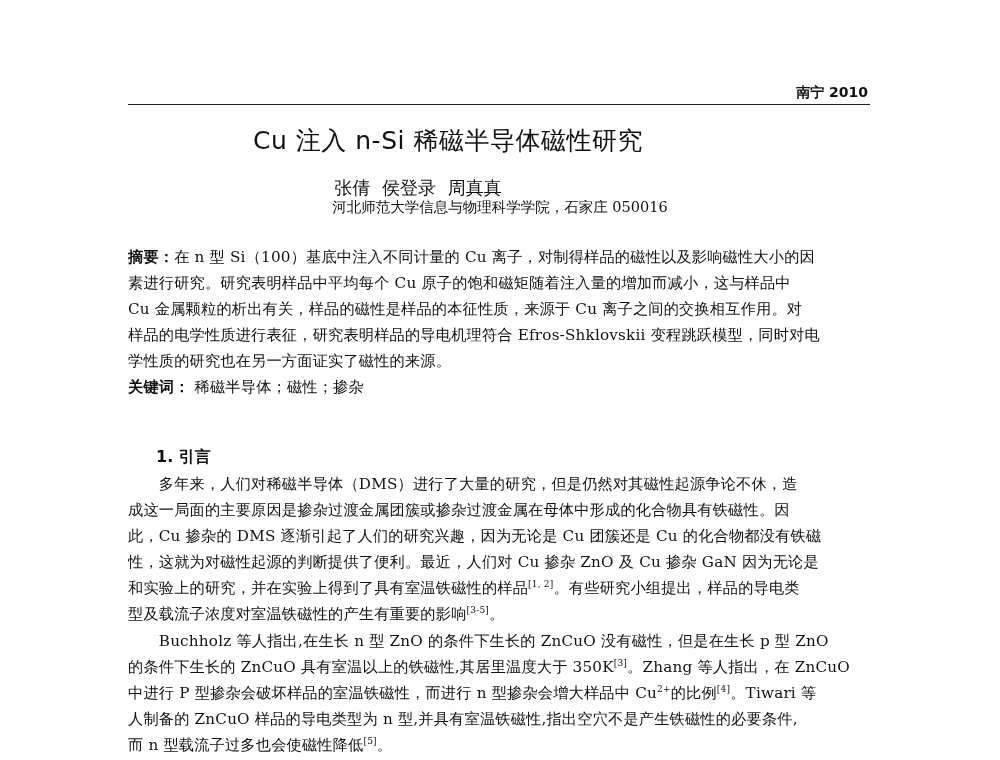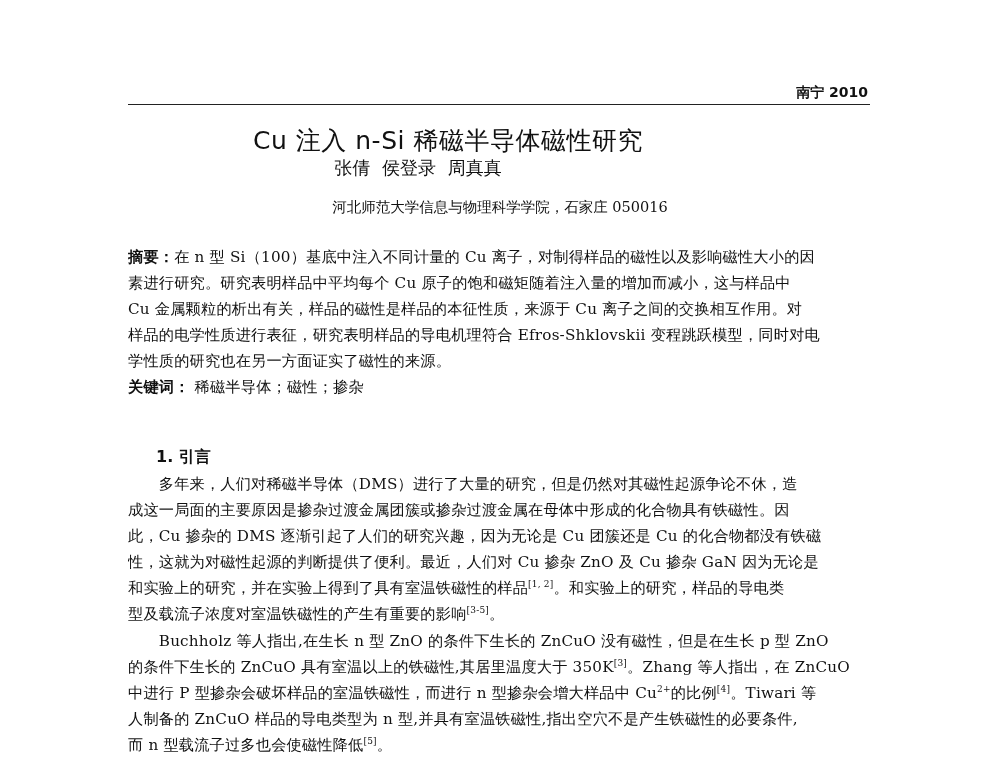--- a/index.html
+++ b/index.html
@@ -10,21 +10,21 @@
   .header {
     position: absolute; left: 128px; top: 84px; width: 742px; height: 20px;
     border-bottom: 1.5px solid #222;
   }
   .header .conf { position: absolute; left: 0; top: 0; font-size: 14px; font-weight: bold; font-family: "DejaVu Sans", sans-serif; letter-spacing: -0.5px; }
   .header .loc { position: absolute; right: 2px; top: 0; font-size: 14px; font-weight: bold; font-family: "DejaVu Sans", sans-serif; }
   .title {
     position: absolute; left: 0; width: 896px; top: 124px; text-align: center;
     font-size: 25px; letter-spacing: 0.5px; font-family: "DejaVu Sans", sans-serif; font-weight: normal;
   }
-  .authors { position: absolute; left: 0; width: 836px; top: 156px; text-align: center; font-size: 18px; word-spacing: 6px; }
+  .authors { position: absolute; left: 0; width: 836px; top: 176px; text-align: center; font-size: 18px; word-spacing: 6px; }
   .affil { position: absolute; left: 0; width: 1000px; top: 198px; text-align: center; font-size: 14.5px; }
   .line {
     position: absolute; left: 128px; width: 742px; font-size: 15.2px; line-height: 26px;
     white-space: nowrap; overflow: hidden; letter-spacing: 0.2px; text-align: justify;
   }
   .lbl { font-weight: bold; font-family: "DejaVu Sans", sans-serif; }
   sup { font-size: 9px; vertical-align: 6px; line-height: 0; }
   .section { position: absolute; left: 128px; top: 447px; font-size: 16px; font-weight: bold; font-family: "DejaVu Sans", sans-serif; margin-left: 28px; }
 </style>
 </head>
@@ -47,21 +47,21 @@
   <div class="line" style="top:374px;"><span class="lbl">关键词：</span><span> 稀磁半导体；磁性；掺杂</span></div>
 </div>
 
 <div class="section">1. 引言</div>
 
 <div>
   <div class="line" style="top:471px;">　　多年来，人们对稀磁半导体（DMS）进行了大量的研究，但是仍然对其磁性起源争论不休，造</div>
   <div class="line" style="top:497px;">成这一局面的主要原因是掺杂过渡金属团簇或掺杂过渡金属在母体中形成的化合物具有铁磁性。因</div>
   <div class="line" style="top:523px;">此，Cu 掺杂的 DMS 逐渐引起了人们的研究兴趣，因为无论是 Cu 团簇还是 Cu 的化合物都没有铁磁</div>
   <div class="line" style="top:549px;">性，这就为对磁性起源的判断提供了便利。最近，人们对 Cu 掺杂 ZnO 及 Cu 掺杂 GaN 因为无论是</div>
-  <div class="line" style="top:575px;"><span>和实验上的研究，并在实验上得到了具有室温铁磁性的样品</span><sup>[1, 2]</sup><span>。和实验上的研究，样品的导电类</span></div>
+  <div class="line" style="top:575px;"><span>和实验上的研究，并在实验上得到了具有室温铁磁性的样品</span><sup>[1, 2]</sup><span>。有些研究小组提出，样品的导电类</span></div>
   <div class="line" style="top:601px;"><span>型及载流子浓度对室温铁磁性的产生有重要的影响</span><sup>[3-5]</sup><span>。</span></div>
 
   <div class="line" style="top:628px;">　　Buchholz 等人指出,在生长 n 型 ZnO 的条件下生长的 ZnCuO 没有磁性，但是在生长 p 型 ZnO</div>
   <div class="line" style="top:654px;"><span>的条件下生长的 ZnCuO 具有室温以上的铁磁性,其居里温度大于 350K</span><sup>[3]</sup><span>。Zhang 等人指出，在 ZnCuO</span></div>
   <div class="line" style="top:680px;"><span>中进行 P 型掺杂会破坏样品的室温铁磁性，而进行 n 型掺杂会增大样品中 Cu</span><sup>2+</sup><span>的比例</span><sup>[4]</sup><span>。Tiwari 等</span></div>
   <div class="line" style="top:706px;">人制备的 ZnCuO 样品的导电类型为 n 型,并具有室温铁磁性,指出空穴不是产生铁磁性的必要条件,</div>
   <div class="line" style="top:732px;"><span>而 n 型载流子过多也会使磁性降低</span><sup>[5]</sup><span>。</span></div>
 </div>
 
 </body></html>

